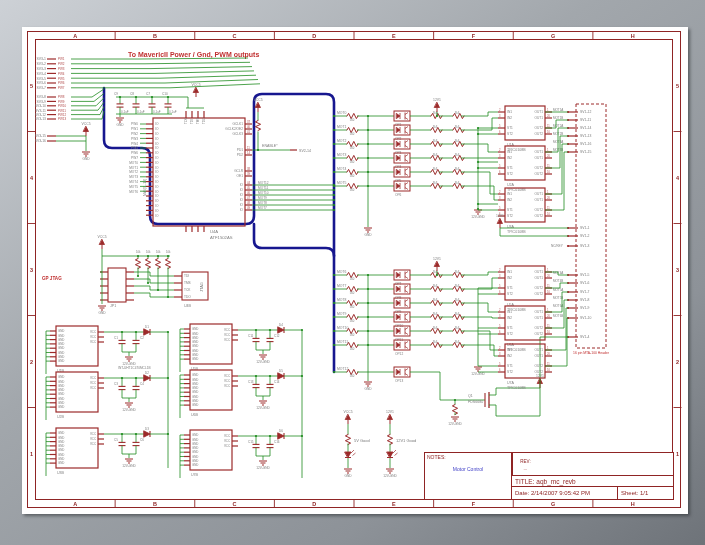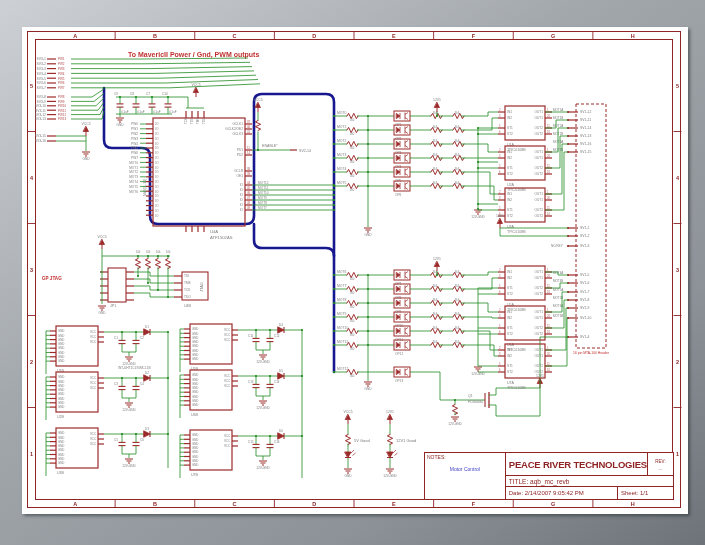--- a/index.html
+++ b/index.html
@@ -1570,21 +1570,20 @@
       </g>
     </svg>
 
   <div class="tb">
     <div class="tb-notes">
       <div class="tb-notes-label">NOTES:</div>
       <div class="tb-notes-text">Motor Control</div>
     </div>
     <div class="tb-main">
       <div class="tb-r1">
-        <div class="tb-company">PEACE RIVER TECHNOLOGIES</div>
         <div class="tb-rev">
           <span class="rl">REV:</span>
           <span class="rv">_</span>
         </div>
       </div>
       <div class="tb-r2">TITLE: aqb_mc_revb</div>
       <div class="tb-r3">
         <span class="tb-date">Date: 2/14/2007  9:05:42 PM</span>
         <span class="tb-sheet">Sheet: 1/1</span>
       </div>

